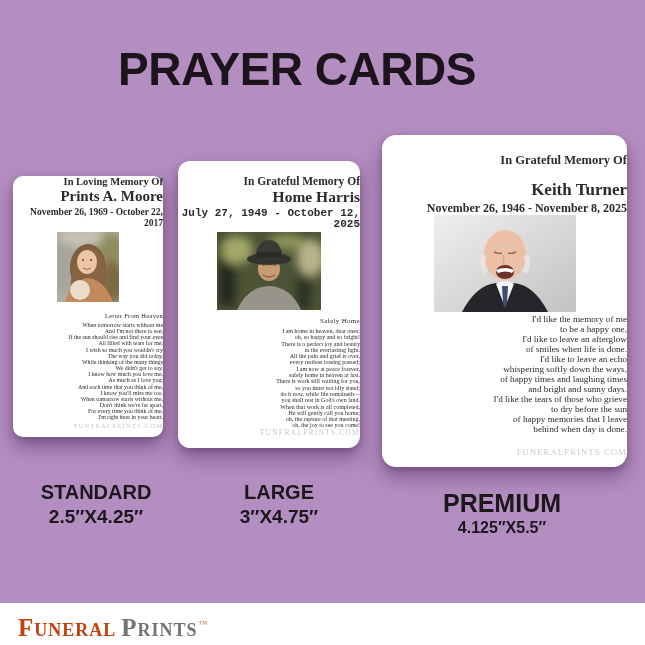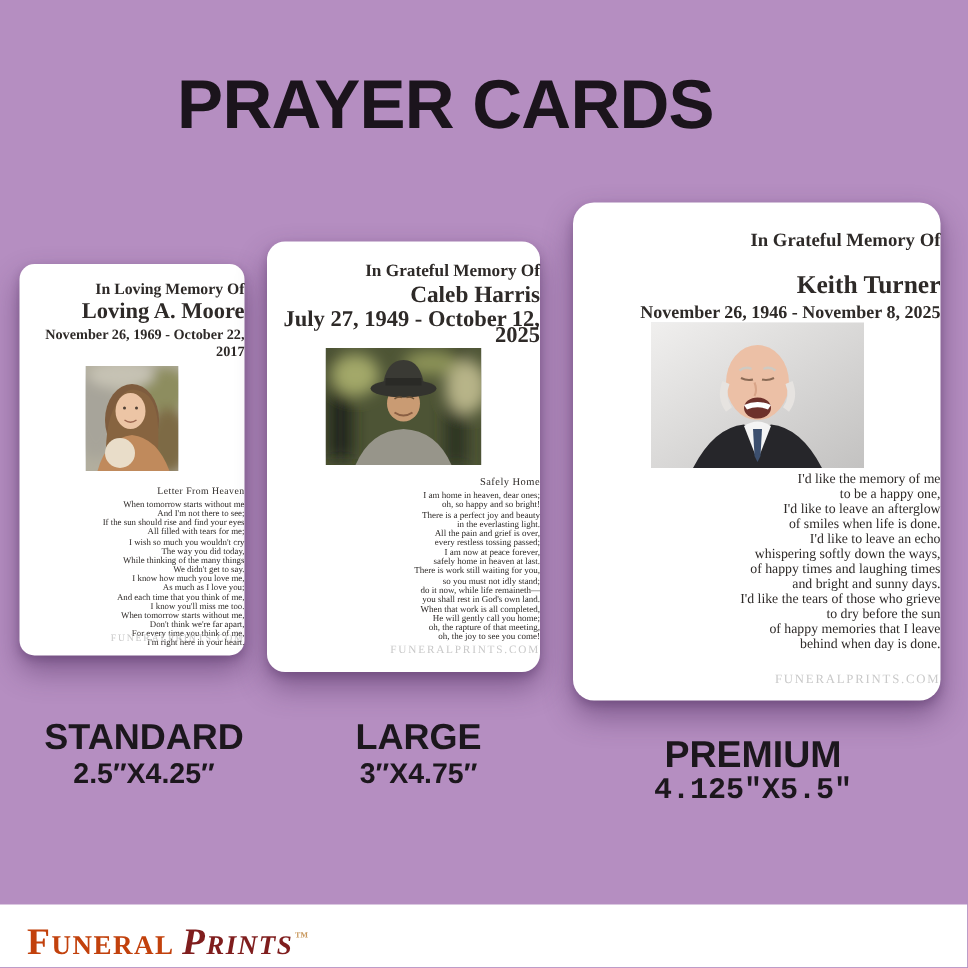--- a/index.html
+++ b/index.html
@@ -11,31 +11,31 @@
 
   
   .card{position:absolute;background:#ffffff;text-align:right;color:#2e2a28;
         font-family:"Liberation Serif",serif;
         box-shadow:0 10px 20px rgba(70,35,85,.48),0 3px 6px rgba(70,35,85,.28);}
   .card1{left:13px;top:176px;width:150px;height:261px;border-radius:10px;}
   .card2{left:178px;top:161px;width:182px;height:287px;border-radius:12px;}
   .card3{left:382px;top:135px;width:245px;height:332px;border-radius:14px;}
 
   .mem,.name,.dates{font-weight:bold;}
-  .card1 .mem{margin-top:12px;font-size:10.5px;line-height:11px;}
+  .card1 .mem{font-size:10.5px;line-height:11px;}
   .card1 .name{margin-top:2px;font-size:15px;line-height:15px;}
   .card1 .dates{margin-top:3px;font-size:9.5px;line-height:11px;}
   .card1 .photo{margin:3px auto 0;width:62px;height:70px;}
   .card1 .ptitle{margin-top:10px;font-size:6.5px;line-height:7px;letter-spacing:.3px;}
   .card1 .poem{margin-top:3px;font-size:5.9px;line-height:6.15px;}
   .card1 .wm{bottom:8px;font-size:6.5px;}
 
   .card2 .mem{margin-top:14px;font-size:11.5px;line-height:12px;}
   .card2 .name{margin-top:2px;font-size:15.5px;line-height:16px;}
-  .card2 .dates{margin-top:3px;font-size:15px;line-height:11px;}
+  .card2 .dates{margin-top:3px;font-size:11px;line-height:11px;font-family:Liberation Mono, monospace;}
   .card2 .photo{margin:2px auto 0;width:104px;height:78px;}
   .card2 .ptitle{margin-top:7px;font-size:7px;line-height:8px;letter-spacing:.3px;}
   .card2 .poem{margin-top:3px;font-size:6px;line-height:6.3px;}
   .card2 .wm{bottom:11px;font-size:7.5px;}
 
   .card3 .mem{margin-top:19px;font-size:12.5px;line-height:13px;}
   .card3 .name{margin-top:14px;font-size:17px;line-height:18px;}
   .card3 .dates{margin-top:3px;font-size:12px;line-height:13px;}
   .card3 .photo{margin:0 auto;width:142px;height:97px;}
   .card3 .ptitle{margin-top:6px;font-size:12px;line-height:13px;font-weight:bold;}
@@ -47,43 +47,43 @@
   .poem{white-space:pre-line;}
   .wm{position:absolute;left:0;width:100%;letter-spacing:1.2px;color:#c9c9c9;
       font-family:"Liberation Serif",serif;}
 
   
   .sizelabel{position:absolute;text-align:center;color:#1c171d;
              font-family:"Liberation Sans",sans-serif;font-weight:600;}
   .l1{left:6px;top:479px;width:180px;}
   .l2{left:193px;top:479px;width:172px;}
   .l3{left:392px;top:490px;width:220px;}
-  .sname{font-size:24px;line-height:26px;}
+  .sname{font-size:20px;line-height:26px;}
   .sdim{font-size:19px;line-height:22px;margin-top:1px;}
   .l3 .sname{font-size:25px;}
-  .l3 .sdim{font-size:20px;font-family:Liberation Mono, monospace;}
+  .l3 .sdim{font-size:16px;}
 
   
   .footer{position:absolute;left:0;top:603px;width:645px;height:42px;background:#ffffff;}
   .logo{position:absolute;left:18px;top:6px;font-family:"Liberation Serif",serif;
         font-weight:bold;font-size:25px;line-height:30px;}
   .lg1{color:#c2410c;font-variant:small-caps;letter-spacing:1px;}
-  .lg2{color:#7f1d1d;font-variant:small-caps;letter-spacing:1px;margin-left:5px;font-style:italic;}
+  .lg2{color:#737373;font-variant:small-caps;letter-spacing:1px;margin-left:5px;}
   .tm{color:#c9995f;font-size:9px;vertical-align:super;margin-left:1px;}
 </style>
 </head>
 <body>
 
 <div class="stage">
 
   <h1 class="title">PRAYER CARDS</h1>
 
   <div class="card card1">
     <div class="mem">In Loving Memory Of</div>
-    <div class="name">Loving A. Moore</div>
+    <div class="name">Prints A. Moore</div>
     <div class="dates">November 26, 1969 - October 22, 2017</div>
     <div class="photo">
       <svg viewBox="0 0 62 70" preserveAspectRatio="none" aria-hidden="true">
         <defs>
             <filter id="bA" x="-30%" y="-30%" width="160%" height="160%">
               <feGaussianBlur stdDeviation="4"></feGaussianBlur>
             </filter>
           </defs>
         <rect width="62" height="70" fill="#b2ae9e"></rect>
         <g filter="url(#bA)">
@@ -117,21 +117,21 @@
 I know you'll miss me too.
 When tomorrow starts without me,
 Don't think we're far apart,
 For every time you think of me,
 I'm right here in your heart.</div>
     <div class="wm">FUNERALPRINTS.COM</div>
   </div>
 
   <div class="card card2">
     <div class="mem">In Grateful Memory Of</div>
-    <div class="name">Caleb Harris</div>
+    <div class="name">Home Harris</div>
     <div class="dates">July 27, 1949 - October 12, 2025</div>
     <div class="photo">
       <svg viewBox="0 0 104 78" preserveAspectRatio="none" aria-hidden="true">
         <defs>
             <filter id="bB" x="-30%" y="-30%" width="160%" height="160%">
               <feGaussianBlur stdDeviation="5"></feGaussianBlur>
             </filter>
           </defs>
         <rect width="104" height="78" fill="#4d5435"></rect>
         <g filter="url(#bB)">

